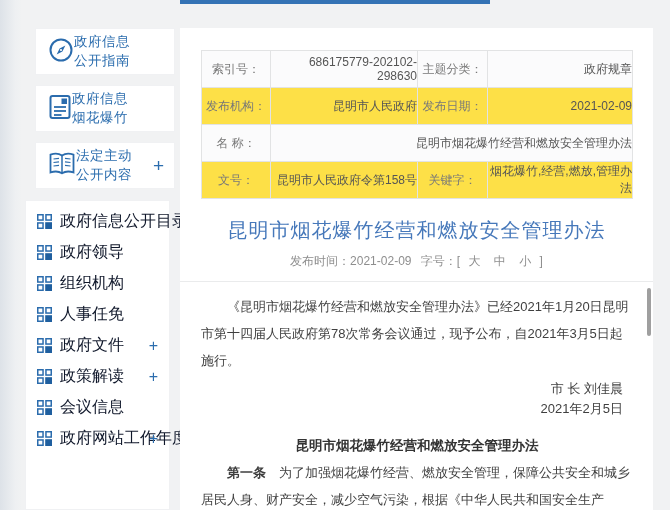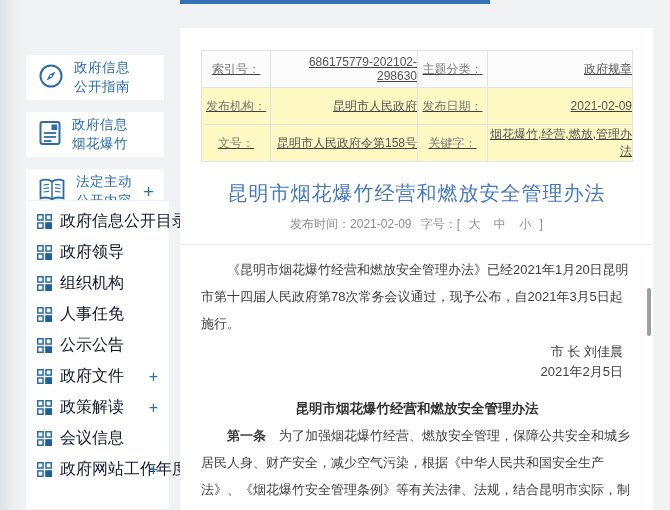--- a/index.html
+++ b/index.html
@@ -13,25 +13,24 @@
   .left-strip {
     position:absolute; left:0; top:0; width:22px; height:510px;
     background:linear-gradient(to right,#dde2e8,#eef0f2 70%,#f1f2f3);
   }
   .top-tab-bar {
     position:absolute; left:180px; top:0; width:310px; height:4px;
     background:#3473b5;
   }
   
   .side-card {
-    position:absolute; left:25px; width:140px; height:47px;
+    position:absolute; left:35px; width:140px; height:47px;
     background:#ffffff; border:1px solid #f0f1f3;
-    display:flex; align-items:center; gap:10px; padding-left:12px;
+    display:flex; align-items:center; padding-left:12px;
     cursor:pointer;
-    margin-top:26px;
   }
   .card-1 { top:28px; }
   .card-2 { top:85px; }
   .card-3 { top:142px; }
   .side-card .card-label {
     color:#2b6dae; font-size:13.5px; line-height:1.35; font-weight:500;
     letter-spacing:0.5px;
   }
   .side-card .plus-big {
     position:absolute; right:10px; top:50%; transform:translateY(-50%);
@@ -59,27 +58,26 @@
     background:#ffffff;
   }
   .scroll-thumb {
     position:absolute; right:2px; top:260px; width:4px; height:48px;
     background:#9f9f9f; border-radius:2px;
   }
   table.meta {
     margin:22px 0 0 21px; width:431px;
     border-collapse:collapse; table-layout:fixed;
     font-size:12px;
-    text-decoration:underline;
   }
   table.meta td {
     border:1px solid #e2e3e4; height:37px; padding:0;
   }
   table.meta tr.stripe-a td { background:#fbfbfc; }
-  table.meta tr.stripe-b td { background:#fef9c3; }
+  table.meta tr.stripe-b td { background:#fde047; }
   td.lbl { text-align:center; color:#787878; }
   td.val { padding-left:18px; color:#555555;text-align:right; }
   .c1 { width:69px; } .c2 { width:147px; } .c3 { width:70px; } .c4 { width:145px; }
   .doc-title {
     margin-top:18px; text-align:center;
     color:#4678ba; font-size:20px; font-weight:500; letter-spacing:1px;
   }
   .meta-line {
     margin-top:9px; text-align:center; color:#8e8e8e; font-size:12px;
   }
@@ -192,29 +190,20 @@
   <div class="menu-item">
     <span class="grid-ic"><svg width="15" height="15" viewBox="0 0 15 15">
           <rect x="0.75" y="0.75" width="5.3" height="5.3" fill="none" stroke="#2b6cad" stroke-width="1.5"></rect>
           <rect x="8.95" y="0.75" width="5.3" height="5.3" fill="none" stroke="#2b6cad" stroke-width="1.5"></rect>
           <rect x="0.75" y="8.95" width="5.3" height="5.3" fill="none" stroke="#2b6cad" stroke-width="1.5"></rect>
           <rect x="8.2" y="8.2" width="6.8" height="6.8" fill="#1f5f9f"></rect>
         </svg></span>
     <span class="menu-label">人事任免</span>
   </div>
 
-  <div class="menu-item">
-    <span class="grid-ic"><svg width="15" height="15" viewBox="0 0 15 15">
-          <rect x="0.75" y="0.75" width="5.3" height="5.3" fill="none" stroke="#2b6cad" stroke-width="1.5"></rect>
-          <rect x="8.95" y="0.75" width="5.3" height="5.3" fill="none" stroke="#2b6cad" stroke-width="1.5"></rect>
-          <rect x="0.75" y="8.95" width="5.3" height="5.3" fill="none" stroke="#2b6cad" stroke-width="1.5"></rect>
-          <rect x="8.2" y="8.2" width="6.8" height="6.8" fill="#1f5f9f"></rect>
-        </svg></span>
-    <span class="menu-label">公示公告</span>
-  </div>
 
   <div class="menu-item">
     <span class="grid-ic"><svg width="15" height="15" viewBox="0 0 15 15">
           <rect x="0.75" y="0.75" width="5.3" height="5.3" fill="none" stroke="#2b6cad" stroke-width="1.5"></rect>
           <rect x="8.95" y="0.75" width="5.3" height="5.3" fill="none" stroke="#2b6cad" stroke-width="1.5"></rect>
           <rect x="0.75" y="8.95" width="5.3" height="5.3" fill="none" stroke="#2b6cad" stroke-width="1.5"></rect>
           <rect x="8.2" y="8.2" width="6.8" height="6.8" fill="#1f5f9f"></rect>
         </svg></span>
     <span class="menu-label">政府文件</span>
     <span class="plus-sm">+</span>
@@ -270,20 +259,24 @@
       <td class="val">686175779-202102-298630</td>
       <td class="lbl">主题分类：</td>
       <td class="val">政府规章</td>
     </tr>
     <tr class="stripe-b">
       <td class="lbl">发布机构：</td>
       <td class="val">昆明市人民政府</td>
       <td class="lbl">发布日期：</td>
       <td class="val">2021-02-09</td>
     </tr>
+    <tr class="stripe-a">
+      <td class="lbl">名 称：</td>
+      <td class="val" colspan="3">昆明市烟花爆竹经营和燃放安全管理办法</td>
+    </tr>
     <tr class="stripe-b">
       <td class="lbl">文号：</td>
       <td class="val">昆明市人民政府令第158号</td>
       <td class="lbl">关键字：</td>
       <td class="val">烟花爆竹,经营,燃放,管理办法</td>
     </tr>
   </tbody>
     </table>
 
   <div class="doc-title">昆明市烟花爆竹经营和燃放安全管理办法</div>

